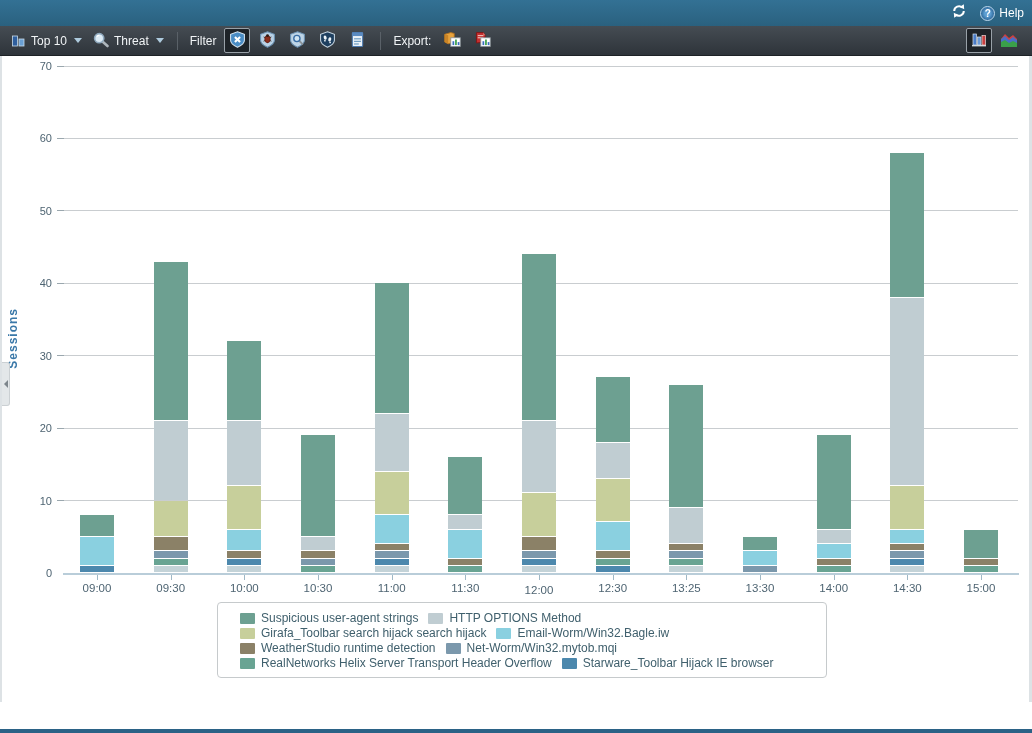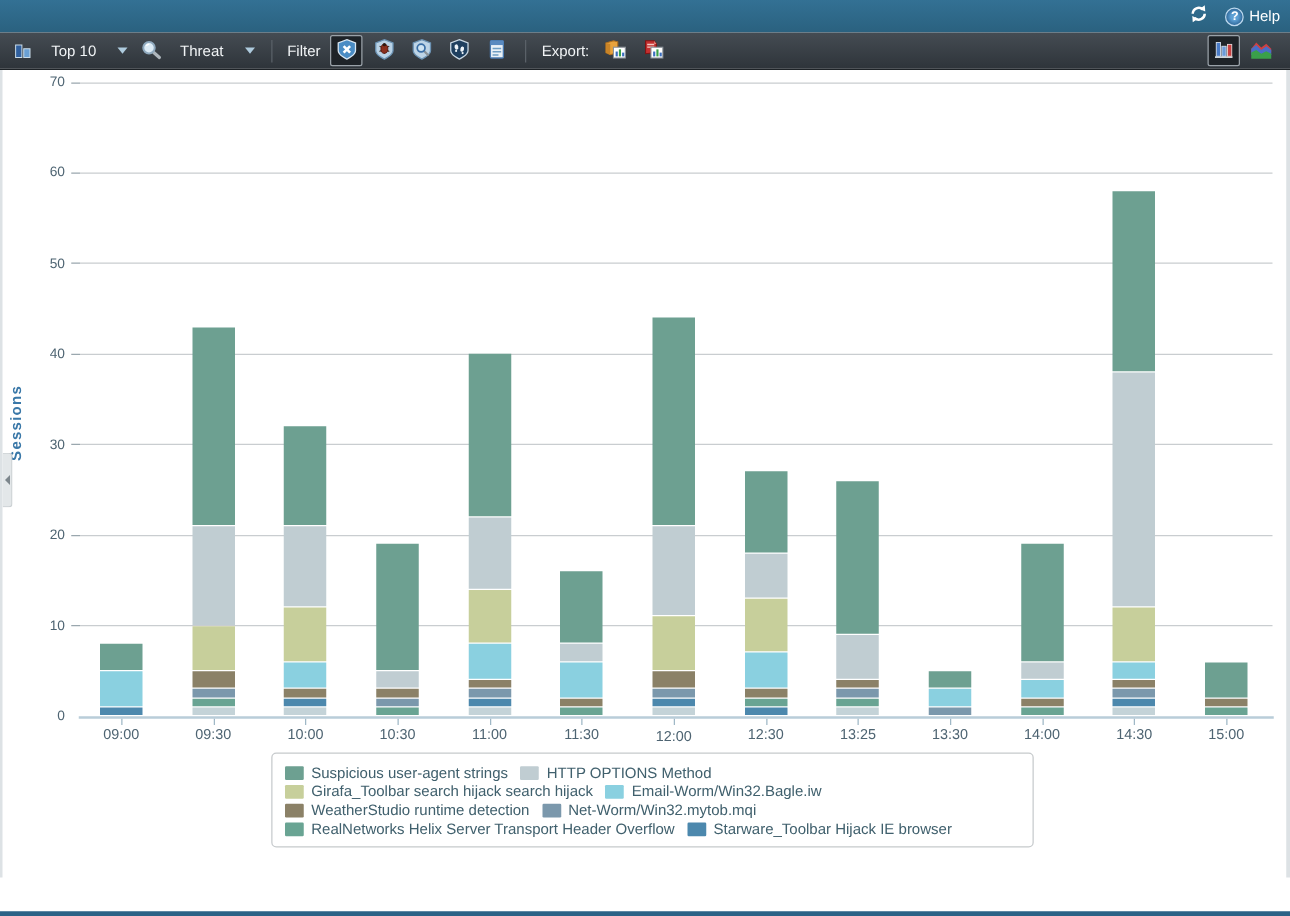--- a/index.html
+++ b/index.html
@@ -13,21 +13,21 @@
   .refresh-btn{width:22px;height:22px;margin-right:10px;display:flex;align-items:center;justify-content:center;cursor:pointer;}
   .help-btn{display:flex;align-items:center;gap:4px;margin-right:8px;color:#fff;font-size:12px;cursor:pointer;}
   .help-circle{width:15px;height:15px;border-radius:50%;background:radial-gradient(#5ea0d4 30%,#2c6596 75%);
                border:1.5px solid #bcd8ee;color:#fff;font-size:10px;font-weight:bold;
                display:flex;align-items:center;justify-content:center;}
 
   
   .toolbar{position:absolute;left:0;top:26px;width:1032px;height:30px;
            background:linear-gradient(#454c53,#2e343a);border-bottom:1px solid #1d2226;
            display:flex;align-items:center;padding:0 6px;color:#f1f4f6;font-size:12px;}
-  .tb-btn{display:flex;align-items:center;gap:15px;padding:3px 5px;cursor:pointer;border-radius:2px;}
+  .tb-btn{display:flex;align-items:center;gap:5px;padding:3px 5px;cursor:pointer;border-radius:2px;}
   .caret{width:0;height:0;border-left:4px solid transparent;border-right:4px solid transparent;
          border-top:5px solid #aecbde;margin-left:2px;}
   .tb-sep{width:1px;height:18px;background:#5a6168;margin:0 8px;}
   .tb-label{margin:0 6px 0 4px;}
   .icon-btn{width:26px;height:25px;display:flex;align-items:center;justify-content:center;
             border:1px solid transparent;border-radius:2px;margin:0 2px;cursor:pointer;}
   .icon-btn.active{background:#1e2328;border-color:#99a1a8;}
   .tb-spacer{flex:1;}
 
   
@@ -39,21 +39,21 @@
   .ytick-stub{position:absolute;height:1px;background:#9aa7ae;z-index:1;}
   .ylab{position:absolute;width:50px;text-align:right;font-size:11px;color:#4e6472;z-index:1;}
   .xaxis-line{position:absolute;background:#b9cdd9;z-index:1;}
   .xtick{position:absolute;width:1px;height:5px;background:#9fb8c6;z-index:1;}
   .xlab{position:absolute;width:64px;text-align:center;font-size:11.5px;color:#4e6472;z-index:1;}
   .bar-seg{position:absolute;width:34px;z-index:2;}
 
   
   .legend{position:absolute;left:215px;top:546px;width:610px;background:#fff;border:1px solid #c6cacc;
           border-radius:4px;padding:7px 10px 6px 10px;font-size:12px;color:#40606d;z-index:3;}
-  .legend-row{display:flex;align-items:center;margin:1px 0;white-space:nowrap;}
+  .legend-row{display:flex;align-items:center;margin:1px 12px;white-space:nowrap;}
   .legend-item{display:flex;align-items:center;margin-right:10px;}
   .legend-sw{display:inline-block;width:15px;height:11px;border-radius:1px;margin-right:6px;flex:0 0 auto;}
 
   
   .collapse-handle{position:absolute;left:0;top:306px;width:8px;height:44px;background:#e3e7e9;
                    border:1px solid #cbd0d3;border-left:none;border-radius:0 3px 3px 0;
                    display:flex;align-items:center;justify-content:center;cursor:pointer;z-index:4;}
   .collapse-arrow{width:0;height:0;border-top:4px solid transparent;border-bottom:4px solid transparent;
                   border-right:4px solid #7d868c;}
 

